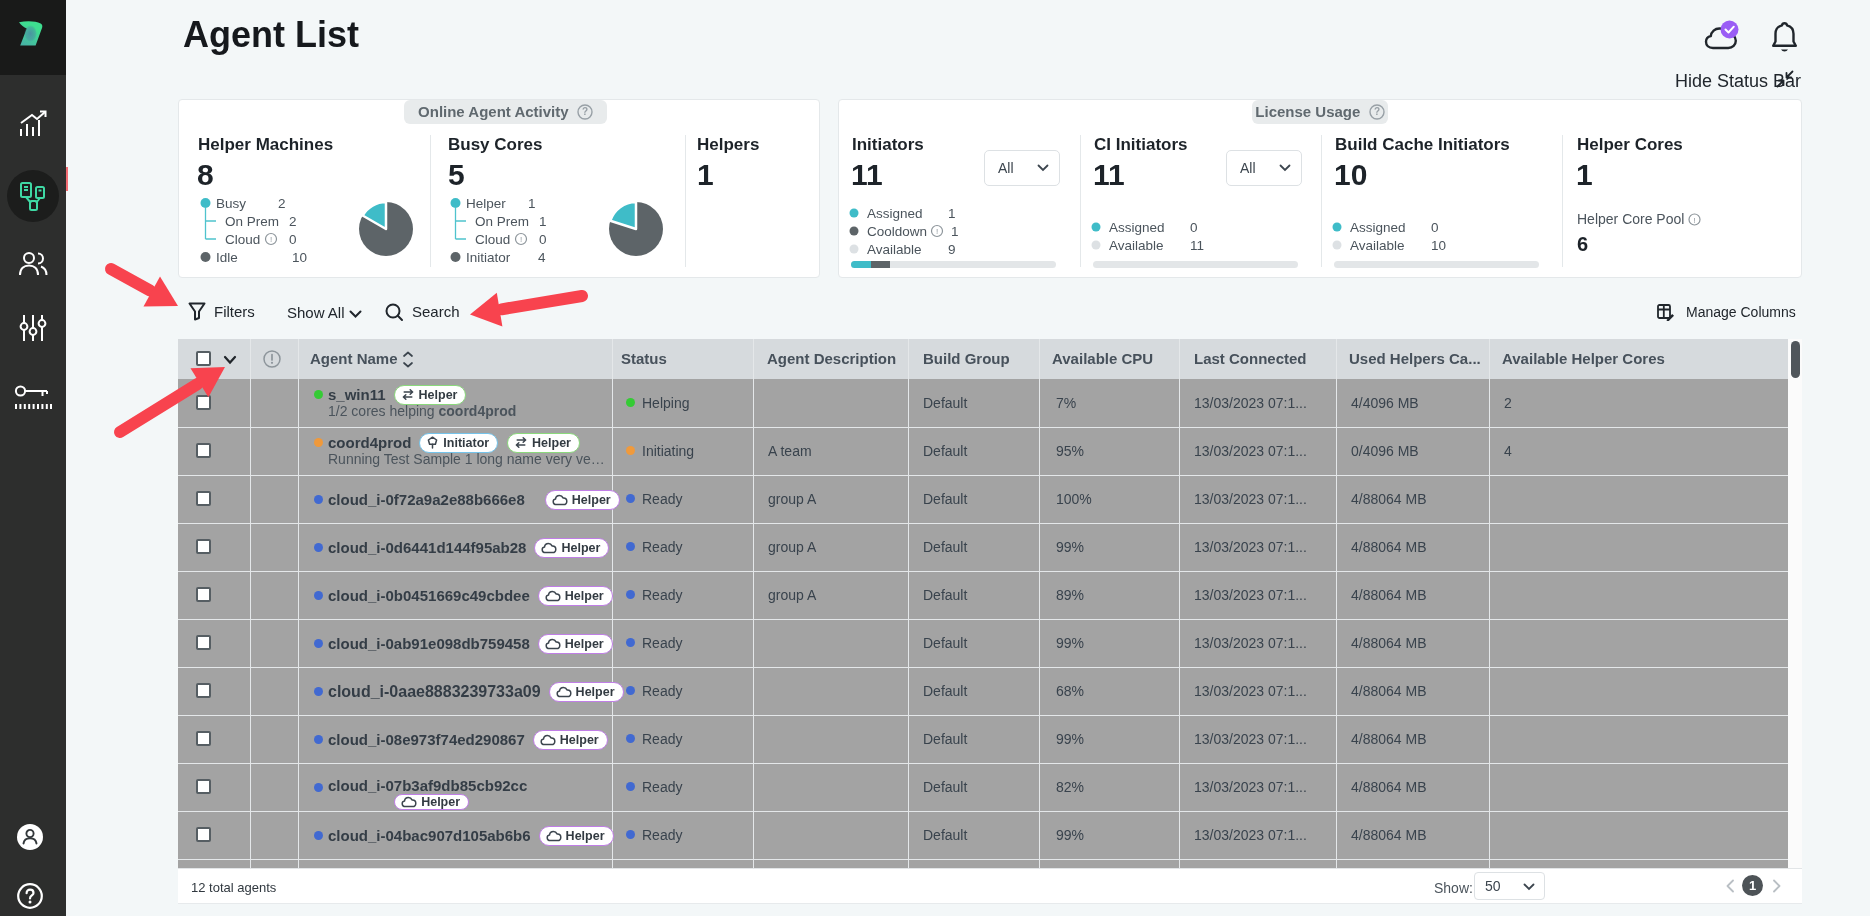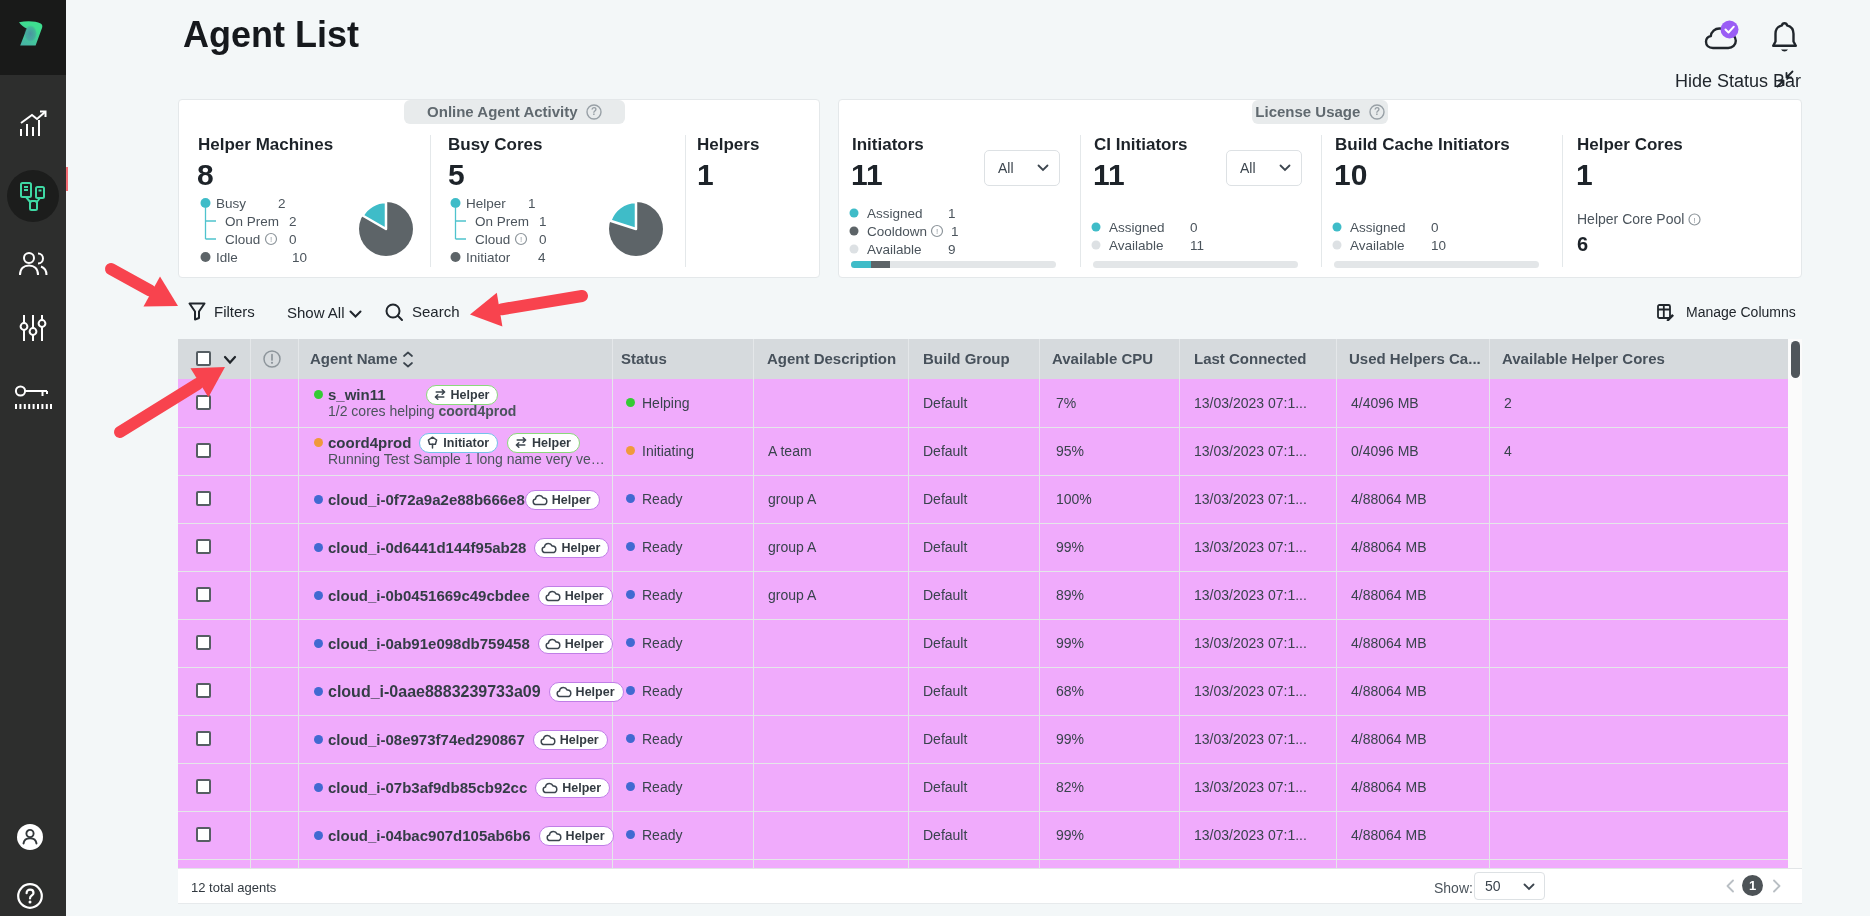--- a/index.html
+++ b/index.html
@@ -16,21 +16,21 @@
 #title { position:absolute; left:183px; top:14px; font-size:36px; font-weight:bold; color:#16191d; letter-spacing:0px; }
 
 
 .card { position:absolute; background:#fff; border:1px solid #e4e8ea; border-radius:4px; }
 .cardpill { position:absolute; height:24px; background:#e8ebec; border-radius:6px; font-size:15px; font-weight:bold; color:#60696f; line-height:24px; text-align:center; }
 .seclabel { position:absolute; font-size:17px; font-weight:bold; color:#1d2329; }
 .bignum { position:absolute; font-size:30px; font-weight:bold; color:#1d2329; }
 .dot { position:absolute; border-radius:50%; }
 
 
-#tablewrap { position:absolute; left:178px; top:339px; width:1624px; height:530px; background:#f0abfc; overflow:hidden; }
+#tablewrap { position:absolute; left:178px; top:339px; width:1624px; height:530px; background:#a3a3a3; overflow:hidden; }
 .th { position:absolute; top:0; height:39px; background:#d6dadd; font-size:15px; font-weight:bold; color:#47515b; line-height:39px; }
 .cell { position:absolute; font-size:14px; color:#39434d; }
 .rowline { position:absolute; left:0; width:1610px; height:1px; background:#e4e7e9; }
 .colline { position:absolute; top:0; width:1px; background:#e4e7e9; }
 .pill { display:inline-flex; align-items:center; height:20px; border-radius:10px; border:1px solid; padding:0 8px 0 6px; font-size:12.5px; font-weight:bold; color:#333b42; background:#fff; }
 .cb { position:absolute; width:15px; height:15px; border:2px solid #565e63; border-radius:2px; background:#fff; }
 
 #footer { position:absolute; left:178px; top:868px; width:1624px; height:36px; background:#fff; border-top:1px solid #e2e5e7; border-bottom:1px solid #e7eaec; }
 </style>
 </head>
@@ -138,21 +138,21 @@
 <div class="abs" style="left:1675px; top:71px; font-size:18px; color:#20262c;">Hide Status Bar</div>
 <div class="abs" style="left:1775px; top:69px; width:20px; height:20px;">
   <svg width="20" height="20" viewBox="0 0 20 20" stroke="#20262c" stroke-width="1.8" fill="none">
     <path d="M17.5 2.5 L11.5 8.5 M11.5 8.5 L11.5 3.8 M11.5 8.5 L16.2 8.5" stroke-linecap="round"></path>
     <path d="M2.5 17.5 L8.5 11.5 M8.5 11.5 L8.5 16.2 M8.5 11.5 L3.8 11.5" stroke-linecap="round"></path>
   </svg>
 </div>
 
 <div class="card" style="left:178px; top:99px; width:642px; height:179px;"></div>
 <div class="card" style="left:838px; top:99px; width:964px; height:179px;"></div>
-<div class="cardpill" style="left:404px; top:100px; width:221px;">Online Agent Activity&nbsp;&nbsp;<svg width="16" height="16" viewBox="0 0 16 16" style="vertical-align:-3px;">
+<div class="cardpill" style="left:404px; top:100px; width:203px;">Online Agent Activity&nbsp;&nbsp;<svg width="16" height="16" viewBox="0 0 16 16" style="vertical-align:-3px;">
       <circle cx="8" cy="8" r="7" fill="none" stroke="#98a0a6" stroke-width="1.4"></circle>
       <text x="8" y="11.4" font-size="10" fill="#98a0a6" text-anchor="middle" font-family="Liberation Sans">?</text>
     </svg></div>
 <div class="cardpill" style="left:1252px; top:100px; width:136px;">License Usage&nbsp;&nbsp;<svg width="16" height="16" viewBox="0 0 16 16" style="vertical-align:-3px;">
       <circle cx="8" cy="8" r="7" fill="none" stroke="#98a0a6" stroke-width="1.4"></circle>
       <text x="8" y="11.4" font-size="10" fill="#98a0a6" text-anchor="middle" font-family="Liberation Sans">?</text>
     </svg></div>
 
 <div class="abs" style="left:430px; top:135px; width:1px; height:132px; background:#e4e8ea;"></div>
 <div class="abs" style="left:685px; top:135px; width:1px; height:132px; background:#e4e8ea;"></div>
@@ -329,21 +329,21 @@
 <div class="colline" style="left:120px; height:530px;"></div>
 <div class="colline" style="left:434px; height:530px;"></div>
 <div class="colline" style="left:575px; height:530px;"></div>
 <div class="colline" style="left:730px; height:530px;"></div>
 <div class="colline" style="left:861px; height:530px;"></div>
 <div class="colline" style="left:1001px; height:530px;"></div>
 <div class="colline" style="left:1158px; height:530px;"></div>
 <div class="colline" style="left:1311px; height:530px;"></div>
 <div class="cb" style="left:18px; top:56px;"></div>
 <div class="dot" style="left:136px; top:51px; width:9px; height:9px; background:#35cb35;"></div>
-<div class="abs" style="left:150px; top:45px; height:21px; display:flex; align-items:center;gap:32px;">
+<div class="abs" style="left:150px; top:45px; height:21px; display:flex; align-items:center;">
       <span style="font-size:15px; font-weight:bold; color:#343d46; margin-right:8px;">s_win11</span>
       <span class="pill" style="border-color:#8bd97c;"><svg width="14" height="11" viewBox="0 0 14 11" style="margin-right:4px;">
           <path d="M3.2 3 L11.5 3 M9.2 0.8 L11.6 3 L9.2 5.2" fill="none" stroke="#3c454e" stroke-width="1.5" stroke-linecap="round" stroke-linejoin="round"></path>
           <path d="M10.8 8 L2.5 8 M4.8 5.8 L2.4 8 L4.8 10.2" fill="none" stroke="#3c454e" stroke-width="1.5" stroke-linecap="round" stroke-linejoin="round"></path>
         </svg>Helper</span>
     </div>
 <div class="abs" style="left:150px; top:64px; font-size:14px; color:#4b545c;">1/2 cores helping <b>coord4prod</b></div>
 <div class="dot" style="left:448px; top:59px; width:9px; height:9px; background:#35cb35;"></div>
 <div class="cell" style="left:464px; top:56px;">Helping</div>
 <div class="cell" style="left:745px; top:56px;">Default</div>
@@ -367,21 +367,21 @@
 <div class="cell" style="left:590px; top:104px;">A team</div>
 <div class="cell" style="left:745px; top:104px;">Default</div>
 <div class="cell" style="left:878px; top:104px;">95%</div>
 <div class="cell" style="left:1016px; top:104px;">13/03/2023 07:1...</div>
 <div class="cell" style="left:1173px; top:104px;">0/4096 MB</div>
 <div class="cell" style="left:1326px; top:104px;">4</div>
 <div class="rowline" style="top:136px;"></div>
 <div class="cb" style="left:18px; top:152px;"></div>
 <div class="dot" style="left:136px; top:156px; width:9px; height:9px; background:#4169d1;"></div>
 <div class="abs" style="left:150px; top:150px; height:21px; display:flex; align-items:center;">
-      <span style="font-size:15px; font-weight:bold; color:#343d46; margin-right:0;">cloud_i-0f72a9a2e88b666e8</span>
+      <span style="font-size:15px; font-weight:bold; color:#343d46; margin-right:20px;">cloud_i-0f72a9a2e88b666e8</span>
       <span class="pill" style="border-color:#c07ee6;"><svg width="16" height="12" viewBox="0 0 16 12" style="margin-right:4px;">
           <path d="M4.6 10.6 C2.6 10.6 1.2 9.3 1.2 7.7 C1.2 6.3 2.2 5.3 3.5 5.1 C3.8 3 5.5 1.6 7.4 1.6 C9 1.6 10.4 2.5 11 3.9 C11.2 3.9 11.3 3.9 11.5 3.9 C13.4 3.9 14.8 5.3 14.8 7.2 C14.8 9.1 13.4 10.6 11.5 10.6 Z" fill="none" stroke="#3c454e" stroke-width="1.5" stroke-linejoin="round"></path>
         </svg>Helper</span>
     </div>
 <div class="dot" style="left:448px; top:155px; width:9px; height:9px; background:#4169d1;"></div>
 <div class="cell" style="left:464px; top:152px;">Ready</div>
 <div class="cell" style="left:590px; top:152px;">group A</div>
 <div class="cell" style="left:745px; top:152px;">Default</div>
 <div class="cell" style="left:878px; top:152px;">100%</div>
 <div class="cell" style="left:1016px; top:152px;">13/03/2023 07:1...</div>
@@ -459,21 +459,21 @@
     </div>
 <div class="dot" style="left:448px; top:395px; width:9px; height:9px; background:#4169d1;"></div>
 <div class="cell" style="left:464px; top:392px;">Ready</div>
 <div class="cell" style="left:745px; top:392px;">Default</div>
 <div class="cell" style="left:878px; top:392px;">99%</div>
 <div class="cell" style="left:1016px; top:392px;">13/03/2023 07:1...</div>
 <div class="cell" style="left:1173px; top:392px;">4/88064 MB</div>
 <div class="rowline" style="top:424px;"></div>
 <div class="cb" style="left:18px; top:440px;"></div>
 <div class="dot" style="left:136px; top:444px; width:9px; height:9px; background:#4169d1;"></div>
-<div class="abs" style="left:150px; top:438px; height:21px; display:flex; align-items:center;">
+<div class="abs" style="left:150px; top:438px; height:21px; display:flex; align-items:center;flex-direction:column;">
       <span style="font-size:15px; font-weight:bold; color:#343d46; margin-right:8px;">cloud_i-07b3af9db85cb92cc</span>
       <span class="pill" style="border-color:#c07ee6;"><svg width="16" height="12" viewBox="0 0 16 12" style="margin-right:4px;">
           <path d="M4.6 10.6 C2.6 10.6 1.2 9.3 1.2 7.7 C1.2 6.3 2.2 5.3 3.5 5.1 C3.8 3 5.5 1.6 7.4 1.6 C9 1.6 10.4 2.5 11 3.9 C11.2 3.9 11.3 3.9 11.5 3.9 C13.4 3.9 14.8 5.3 14.8 7.2 C14.8 9.1 13.4 10.6 11.5 10.6 Z" fill="none" stroke="#3c454e" stroke-width="1.5" stroke-linejoin="round"></path>
         </svg>Helper</span>
     </div>
 <div class="dot" style="left:448px; top:443px; width:9px; height:9px; background:#4169d1;"></div>
 <div class="cell" style="left:464px; top:440px;">Ready</div>
 <div class="cell" style="left:745px; top:440px;">Default</div>
 <div class="cell" style="left:878px; top:440px;">82%</div>
 <div class="cell" style="left:1016px; top:440px;">13/03/2023 07:1...</div>

